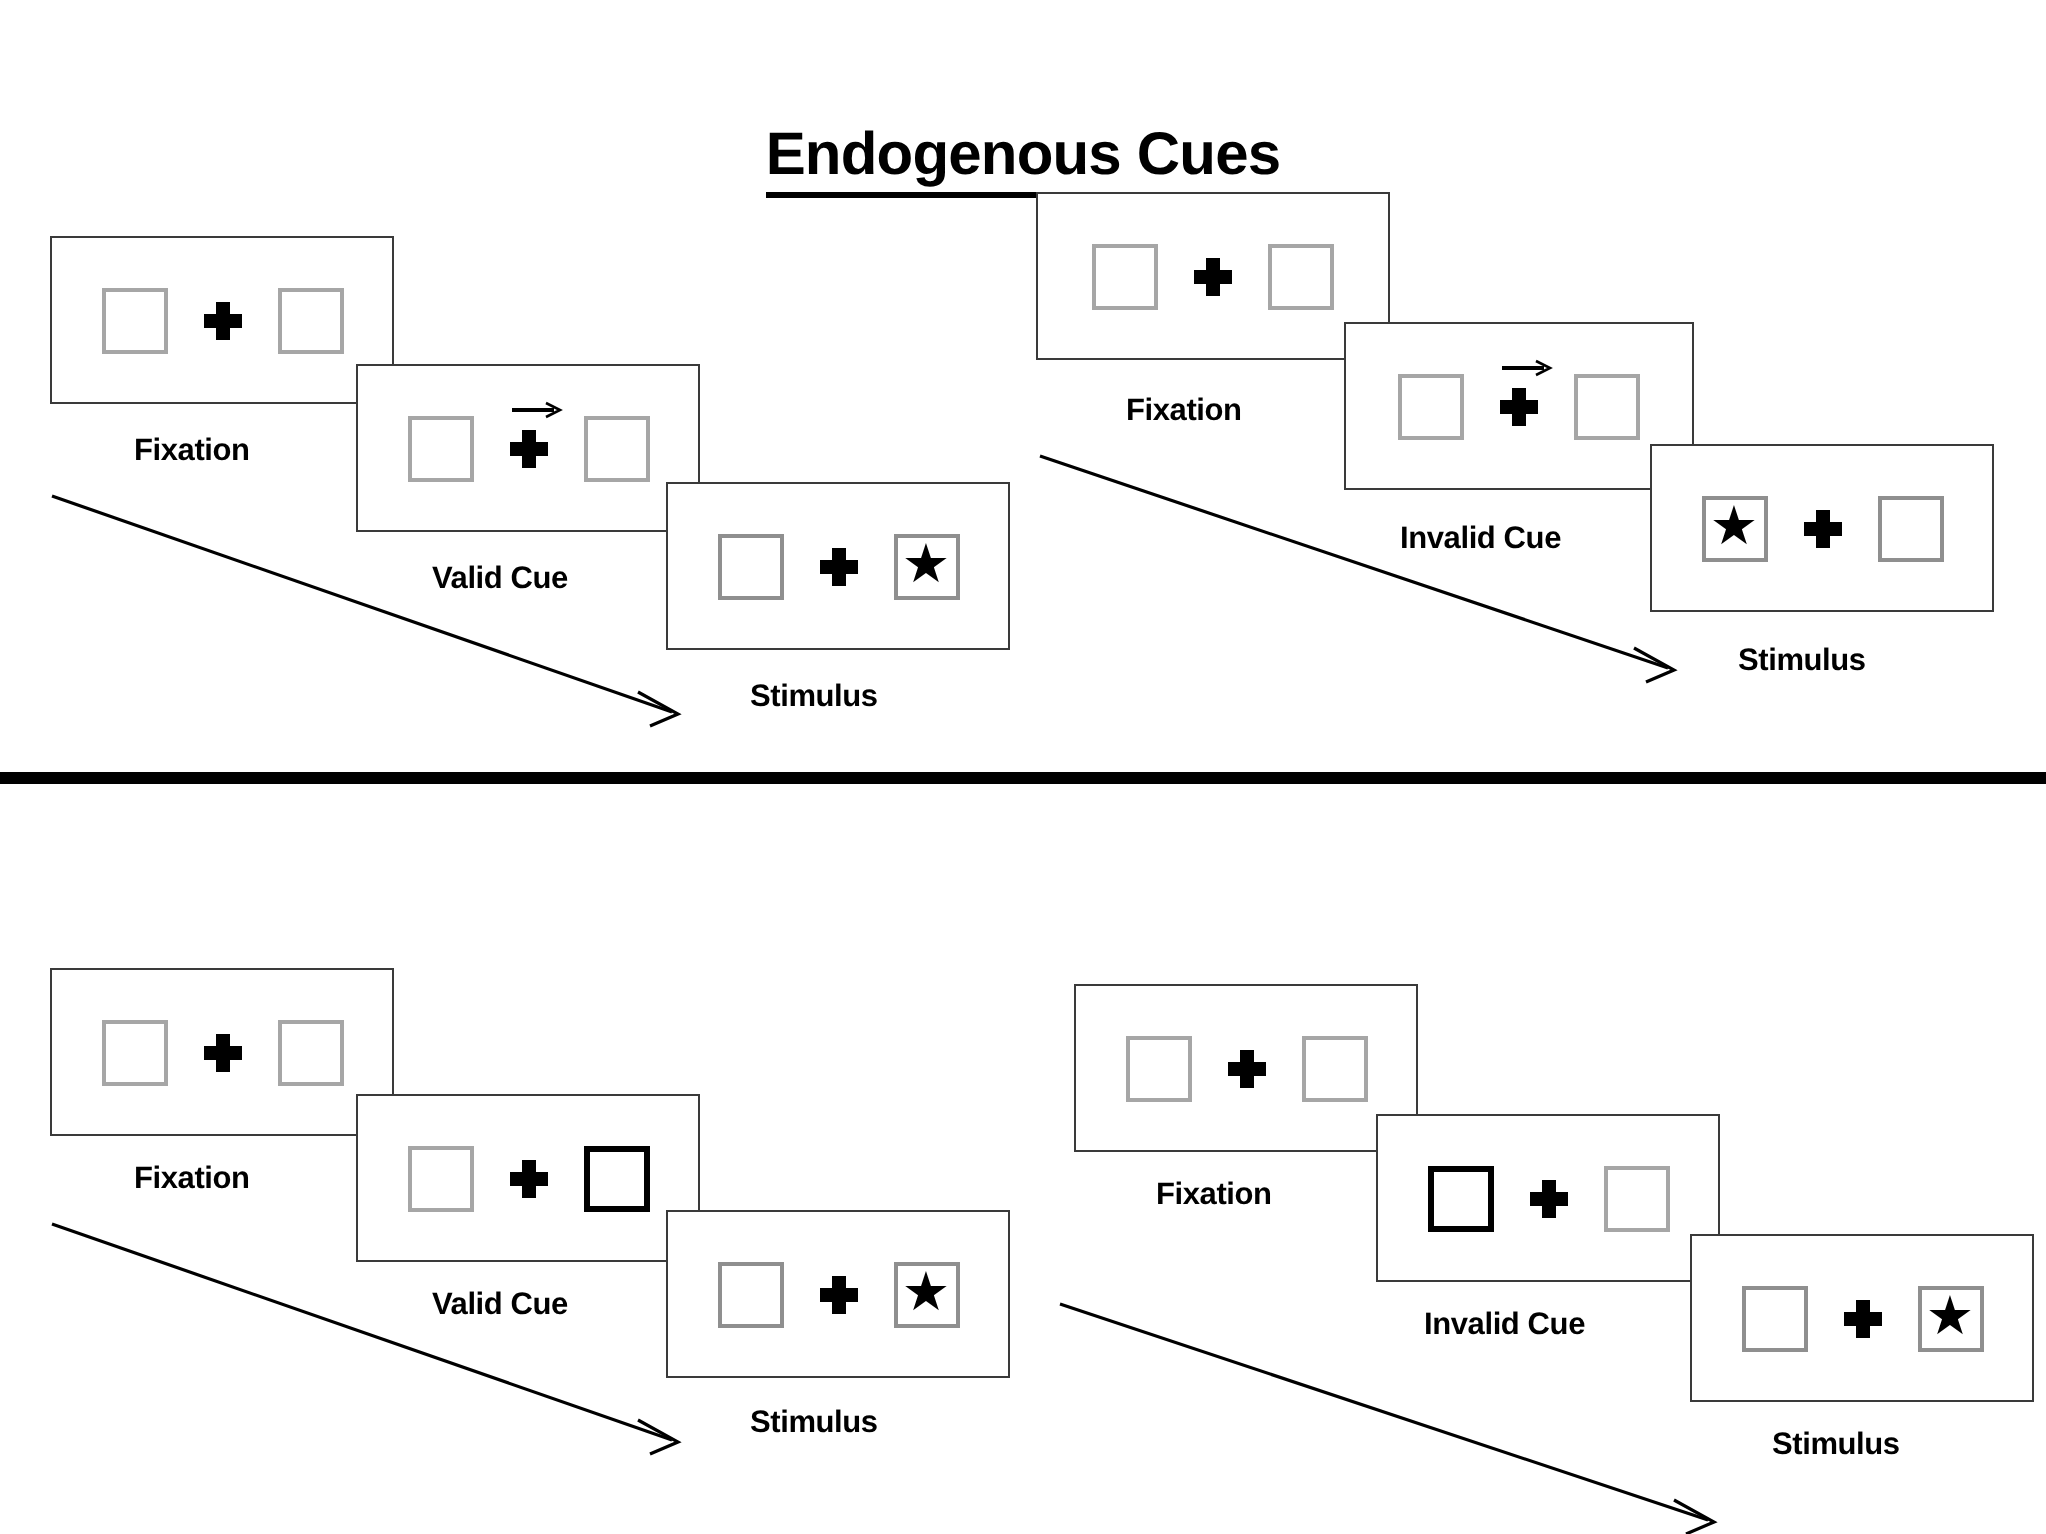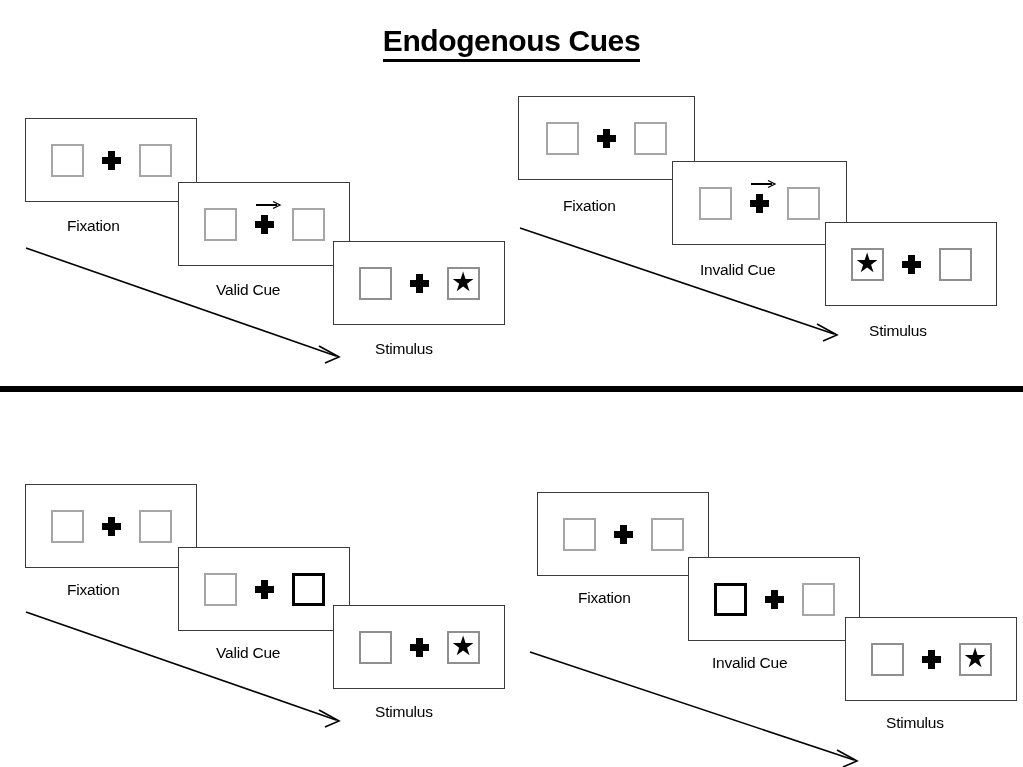--- a/index.html
+++ b/index.html
@@ -23,20 +23,21 @@
   
   .section-title {
     position: absolute;
     left: 0;
     width: 1023px;
     text-align: center;
     font-weight: bold;
     font-size: 30px;
     letter-spacing: -0.4px;
     white-space: nowrap;
+    margin-top: 37px;
   }
   .section-title span {
     display: inline-block;
     border-bottom: 3px solid #000;
     padding-bottom: 1px;
   }
 
   
   .divider {
     position: absolute;
@@ -125,21 +126,21 @@
     font-size: 27px;
     line-height: 1;
     color: #000;
     position: relative;
     top: -1px;
   }
 
   
   .caption {
     position: absolute;
-    font-weight: normal;
+    font-weight: bold;
     font-size: 15.5px;
     white-space: nowrap;
     z-index: 3;
     letter-spacing: -0.2px;
   }
 
   
   .seq-arrow {
     position: absolute;
     z-index: 1;

